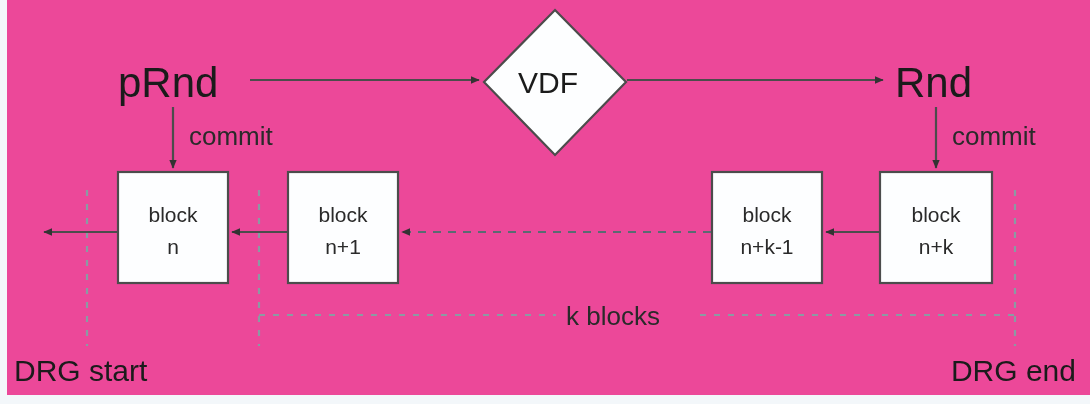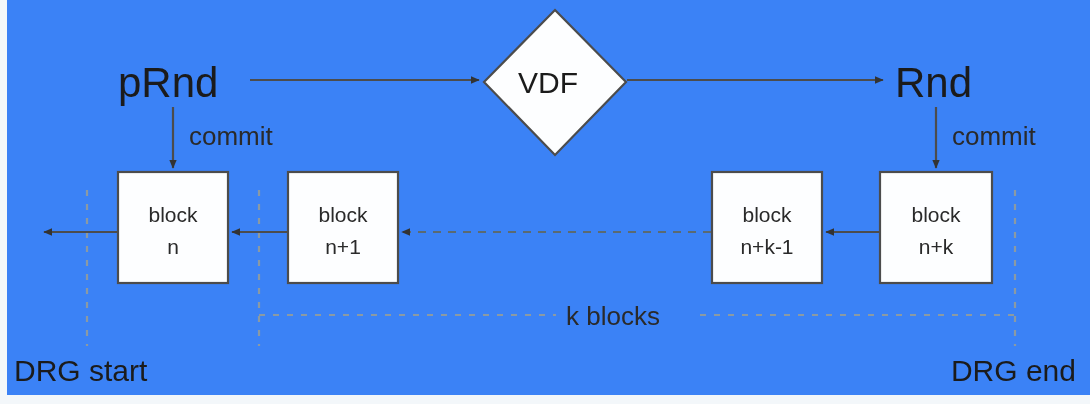--- a/index.html
+++ b/index.html
@@ -8,21 +8,21 @@
     padding: 0;
     background: #ffffff;
   }
   body {
     font-family: "Liberation Sans", sans-serif;
   }
   #diagram-root {
     position: relative;
     width: 1090px;
     height: 404px;
-    background: #3b82f6;
+    background: #ec4899;
     overflow: hidden;
   }
   #diagram-root .edge-strip-left {
     position: absolute;
     left: 0;
     top: 0;
     width: 7px;
     height: 404px;
     background: #f4f8fa;
   }

